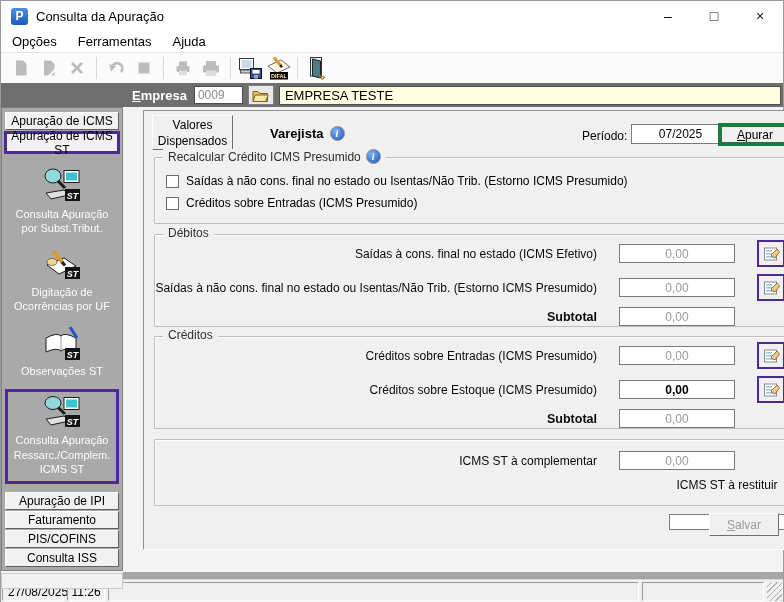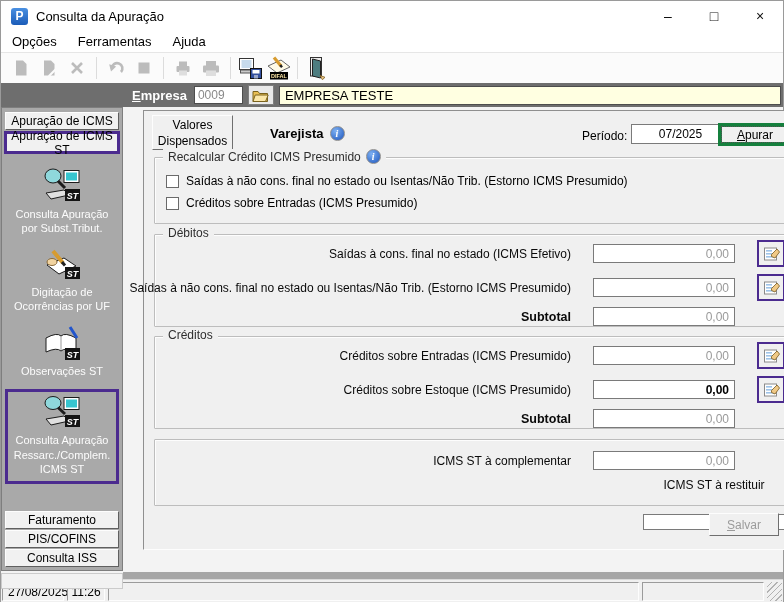--- a/index.html
+++ b/index.html
@@ -80,22 +80,22 @@
     box-shadow:inset 1px 1px 0 #fdfdfd;}
   .group-title-row{position:absolute;top:-9px;left:8px;background:var(--panel);padding:0 5px;display:flex;
     align-items:flex-end;gap:5px;font-size:12px;color:#2e2e2e;}
   .check-row{display:flex;align-items:center;gap:7px;margin:0 0 0 11px;}
   .checkbox{width:13px;height:13px;background:#fff;border:1px solid #6a6a6a;flex:0 0 13px;}
   .check-label{font-size:12px;color:#000;}
 
   .frow{position:absolute;right:5px;display:flex;align-items:center;gap:22px;height:27px;}
   .flabel{font-size:12px;color:#0a0a0a;white-space:nowrap;}
   .flabel.bold{font-weight:bold;font-size:12.5px;}
-  .finput{width:142px;height:19px;background:#fff;border:1px solid #7a7a7a;display:flex;align-items:center;
-    justify-content:flex-end;padding:0 5px;}
+  .finput{width:116px;height:19px;background:#fff;border:1px solid #7a7a7a;display:flex;align-items:center;
+    justify-content:center;padding:0 5px;}
   .fval{font-size:12px;color:#9a9a9a;}
   .finput.boldval .fval{color:#000;font-weight:bold;}
   .fbtn{width:28px;height:27px;border:2px solid var(--purple);background:var(--panel);display:flex;
     align-items:center;justify-content:center;padding:0;}
   .fbtn-spacer{width:28px;height:27px;visibility:hidden;flex:0 0 28px;}
 
   .salvar-btn{position:absolute;left:565px;top:402px;width:70px;height:23px;background:var(--panel);
     border:1px solid;border-color:#fdfdfd #6f6f6f #6f6f6f #fdfdfd;font-size:12px;color:#9b9b9b;}
 
   
@@ -270,20 +270,21 @@
           <rect x="25" y="20" width="15" height="12" fill="#141414"></rect>
           <text x="32.5" y="29.5" fill="#fff" font-size="9" font-weight="bold" font-style="italic" text-anchor="middle">ST</text>
         </svg>
         <div class="side-item-label">Consulta Apuração
 Ressarc./Complem.
 ICMS ST</div>
       </div>
 
       <div class="side-spacer"></div>
 
+      <button class="side-tab">Apuração de IPI</button>
       <button class="side-tab">Faturamento</button>
       <button class="side-tab">PIS/COFINS</button>
       <button class="side-tab">Consulta ISS</button>
     </div>
 
     <div class="side-bottom-panel"></div>
     <div class="bottom-strip"></div>
 
     <div class="main">
 

